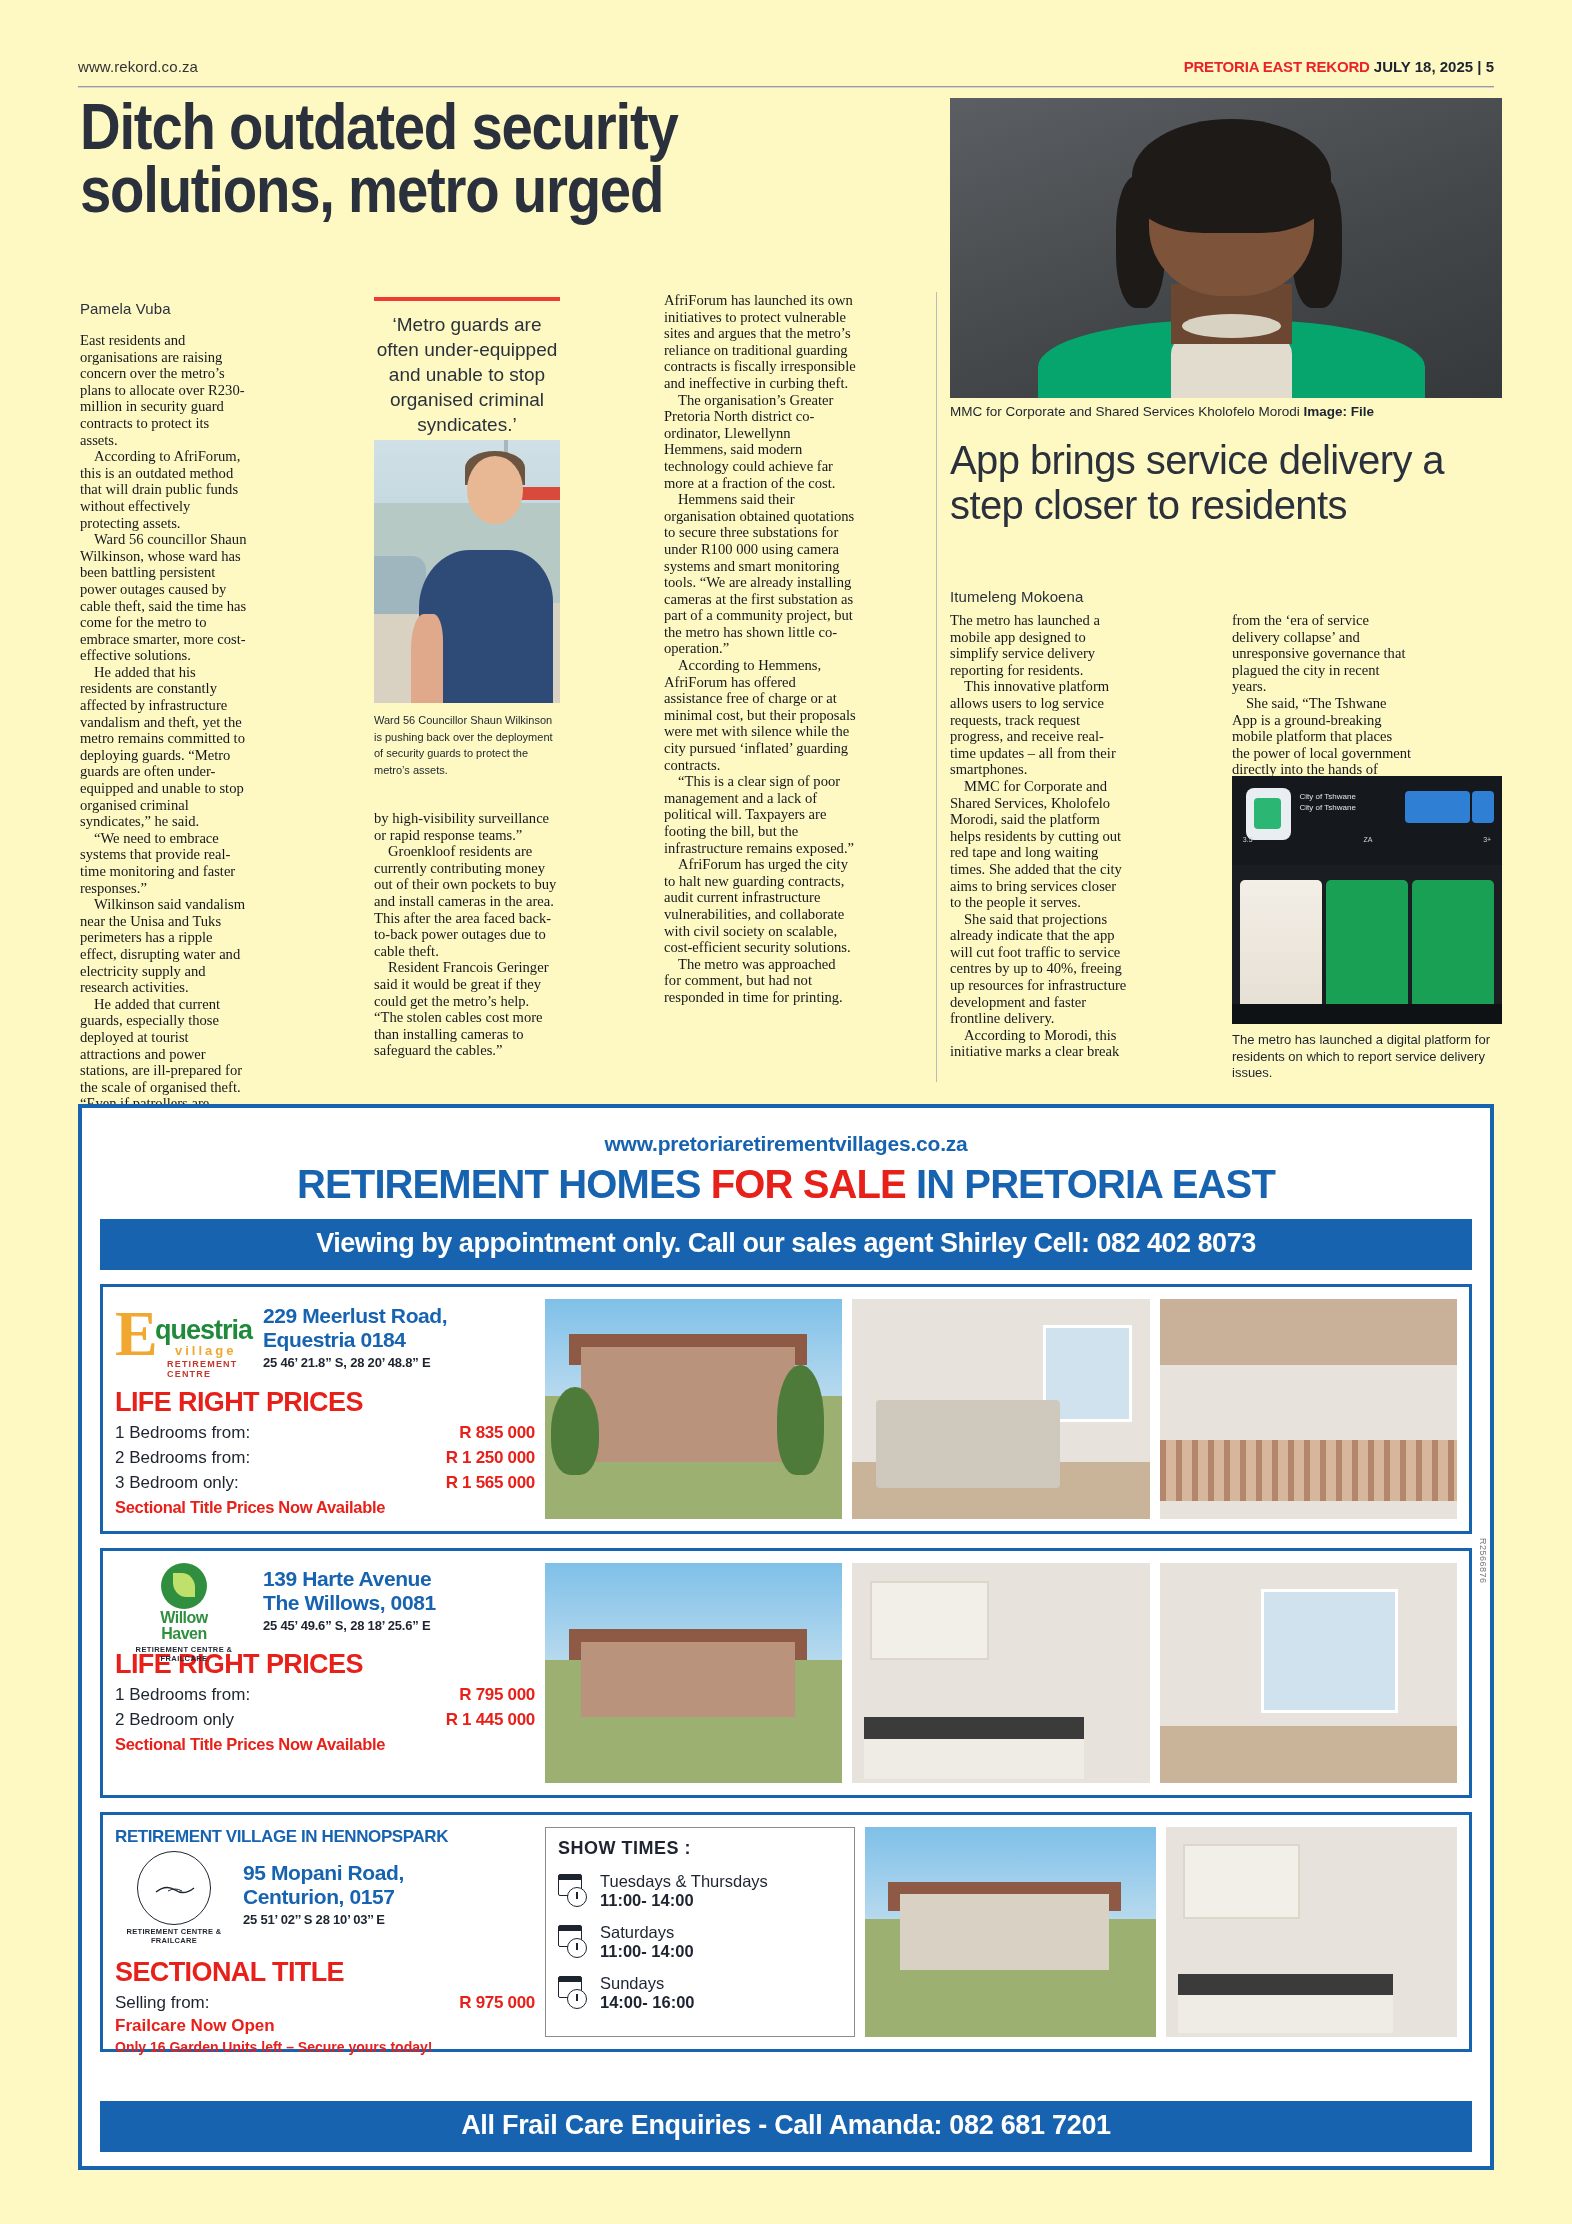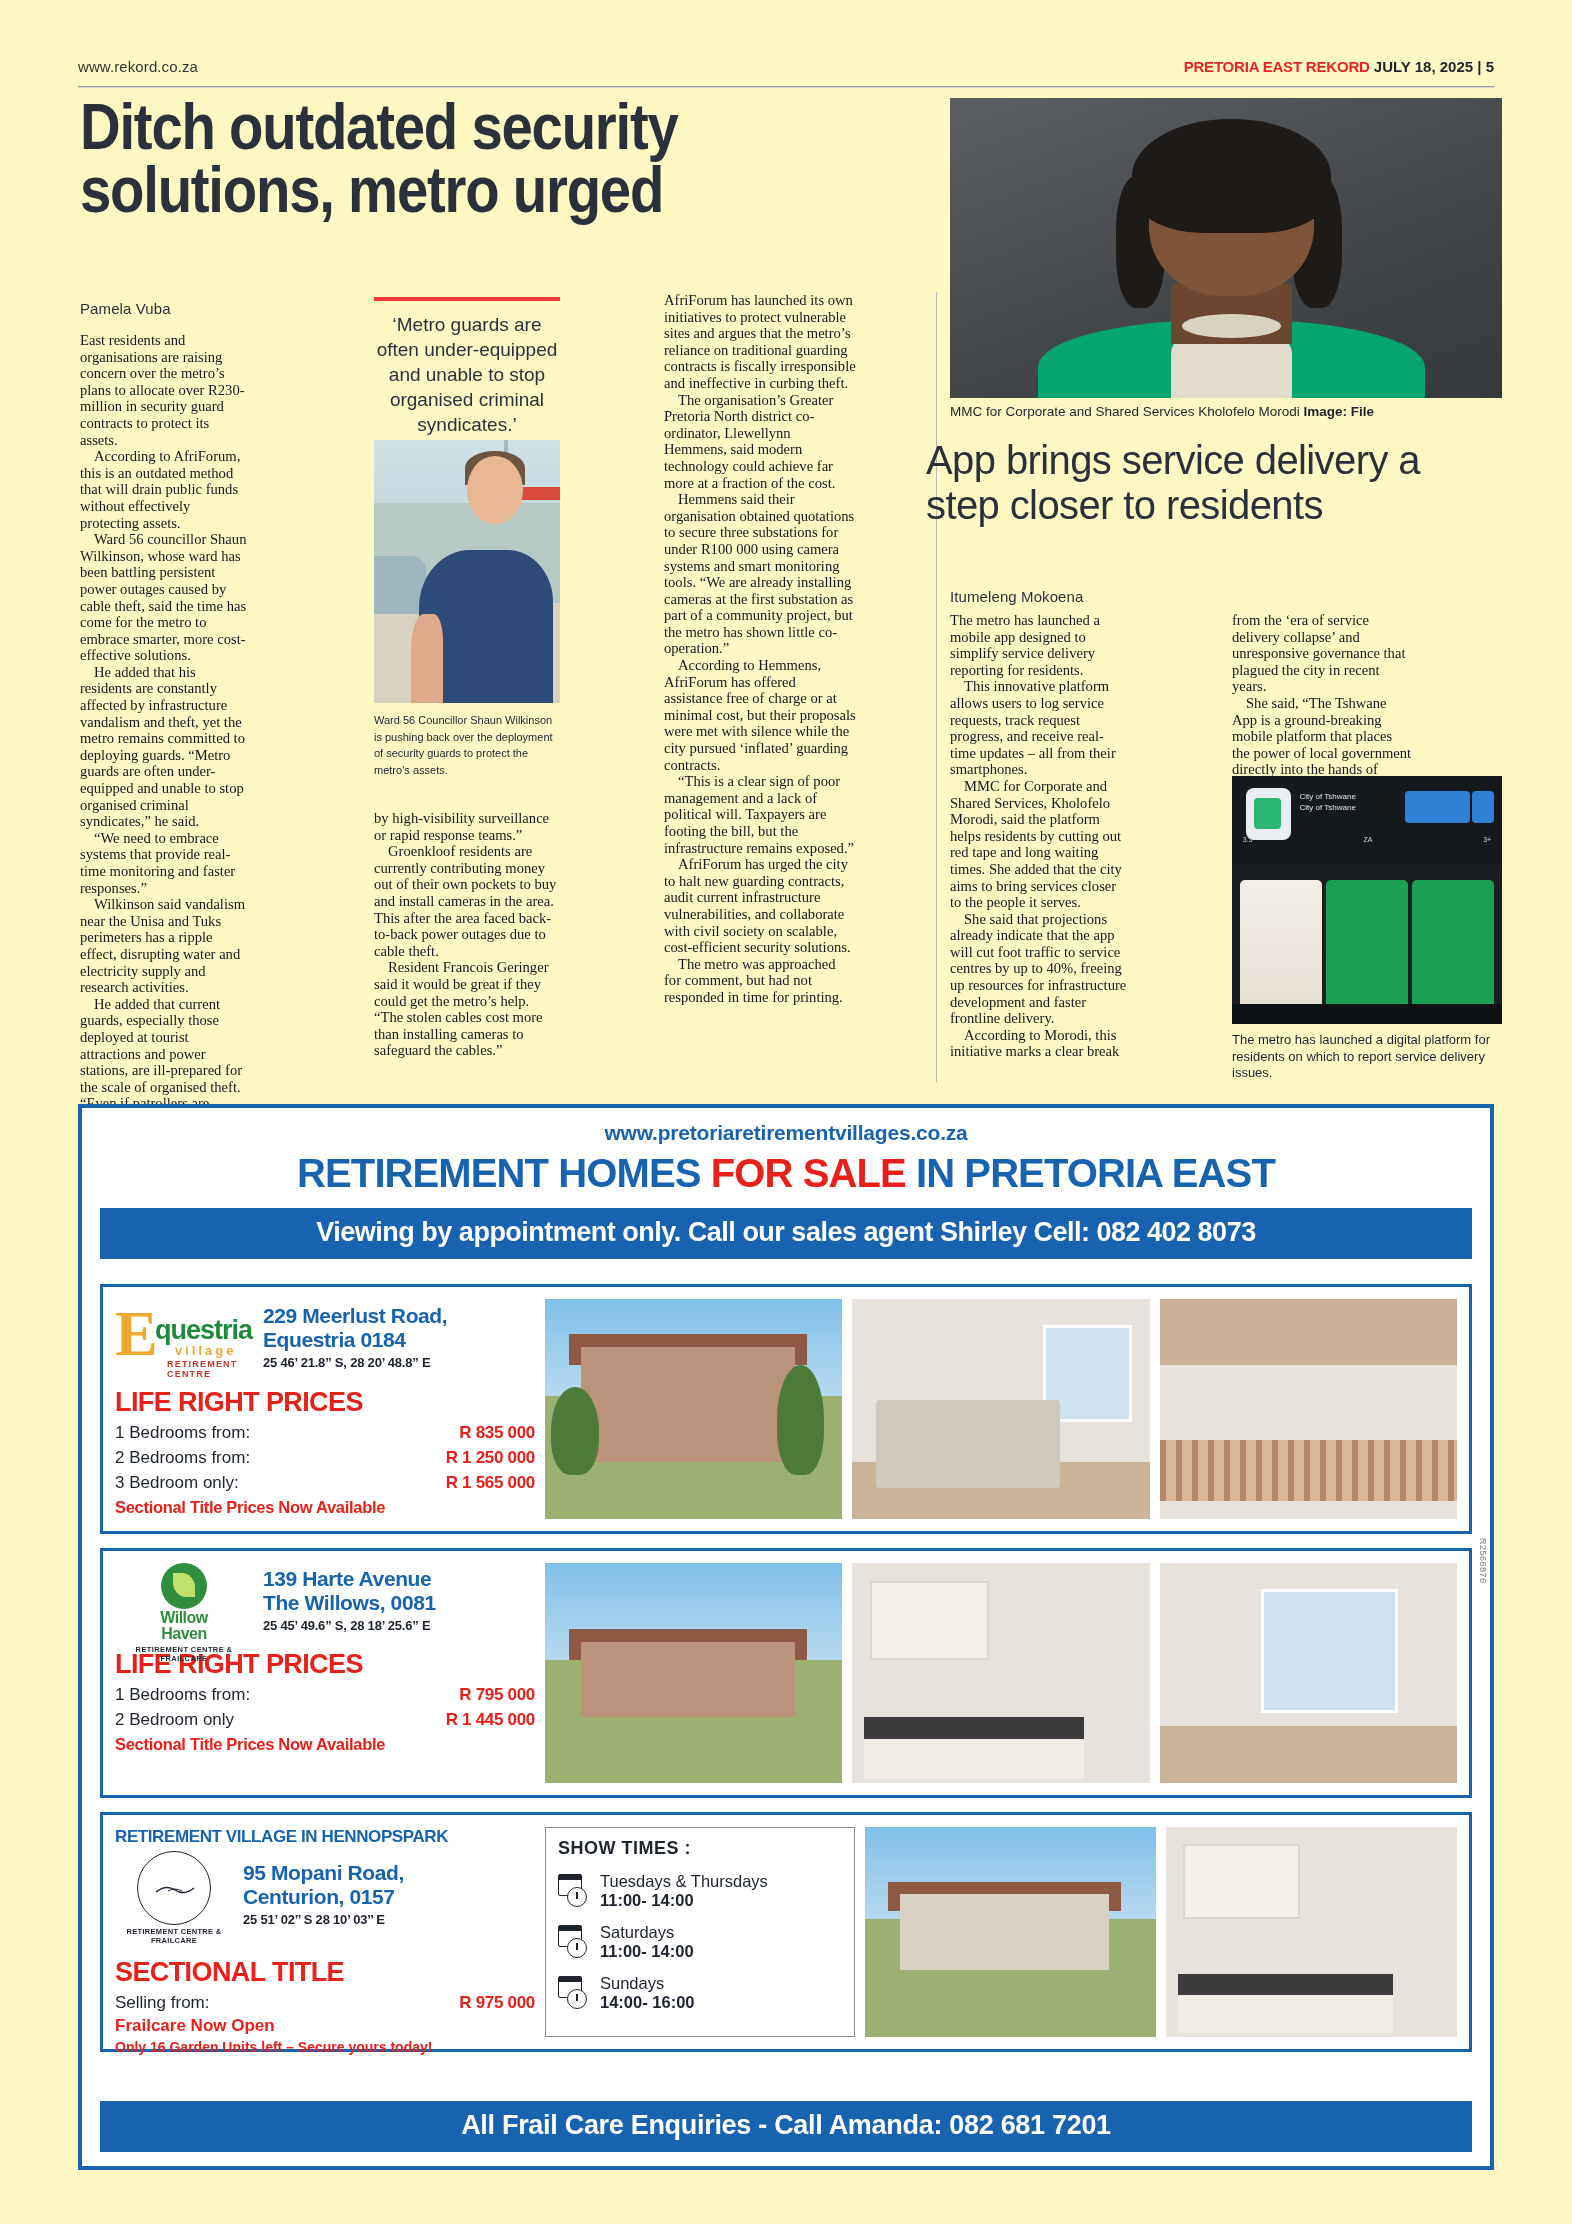--- a/index.html
+++ b/index.html
@@ -94,21 +94,21 @@
   .mmc-neck2 { position:absolute; left:42%; top:72%; width:18%; height:8%; background:#d8d2c2; border-radius:50%; }
 
   #cap-mmc {
     position:absolute; left:950px; top:404px; width:552px;
     font-family:"Liberation Sans", sans-serif; font-size:13.5px; color:#1d2430;
   }
   #cap-mmc b { font-weight: 700; }
 
   
   .headline2 {
-    position:absolute; left:926px; top:438px; width:560px;
+    position:absolute; left:950px; top:438px; width:560px;
     font-family:"Liberation Sans", sans-serif; font-weight:400;
     font-size:40px; line-height:45px; letter-spacing:-.6px; color:#2b313c;
   }
   #byline2 { left:950px; top:588px; }
 
   #c5a { left: 950px; top: 612px; width: 178px; }
   #c6a { left: 1232px; top: 612px; width: 180px; }
 
   
   #photo-app { position:absolute; left:1232px; top:776px; width:270px; height:248px; overflow:hidden; background:#14171b; }
@@ -135,21 +135,21 @@
   
   .vrule { position:absolute; width:1px; background:#bbb; }
 
   
   .ad {
     position:absolute; left:78px; top:1104px; width:1416px; height:1066px;
     border:4px solid #1763b0; background:#fff;
   }
   .ad-url {
     text-align:center; font-size:21px; font-weight:700; color:#1763b0;
-    padding-top:13px; letter-spacing:-.2px;
+    padding-top:24px; letter-spacing:-.2px;
   }
   .ad-h1 {
     text-align:center; font-size:40px; font-weight:700; color:#1763b0;
     padding-top:6px; letter-spacing:-.9px; white-space:nowrap;
   }
   .ad-h1 .sale { color:#e8201a; }
   .ad-band {
     margin:12px 18px 0; background:#1763b0; color:#fff;
     text-align:center; font-size:27px; font-weight:700;
     padding:9px 0 11px; letter-spacing:-.5px;

